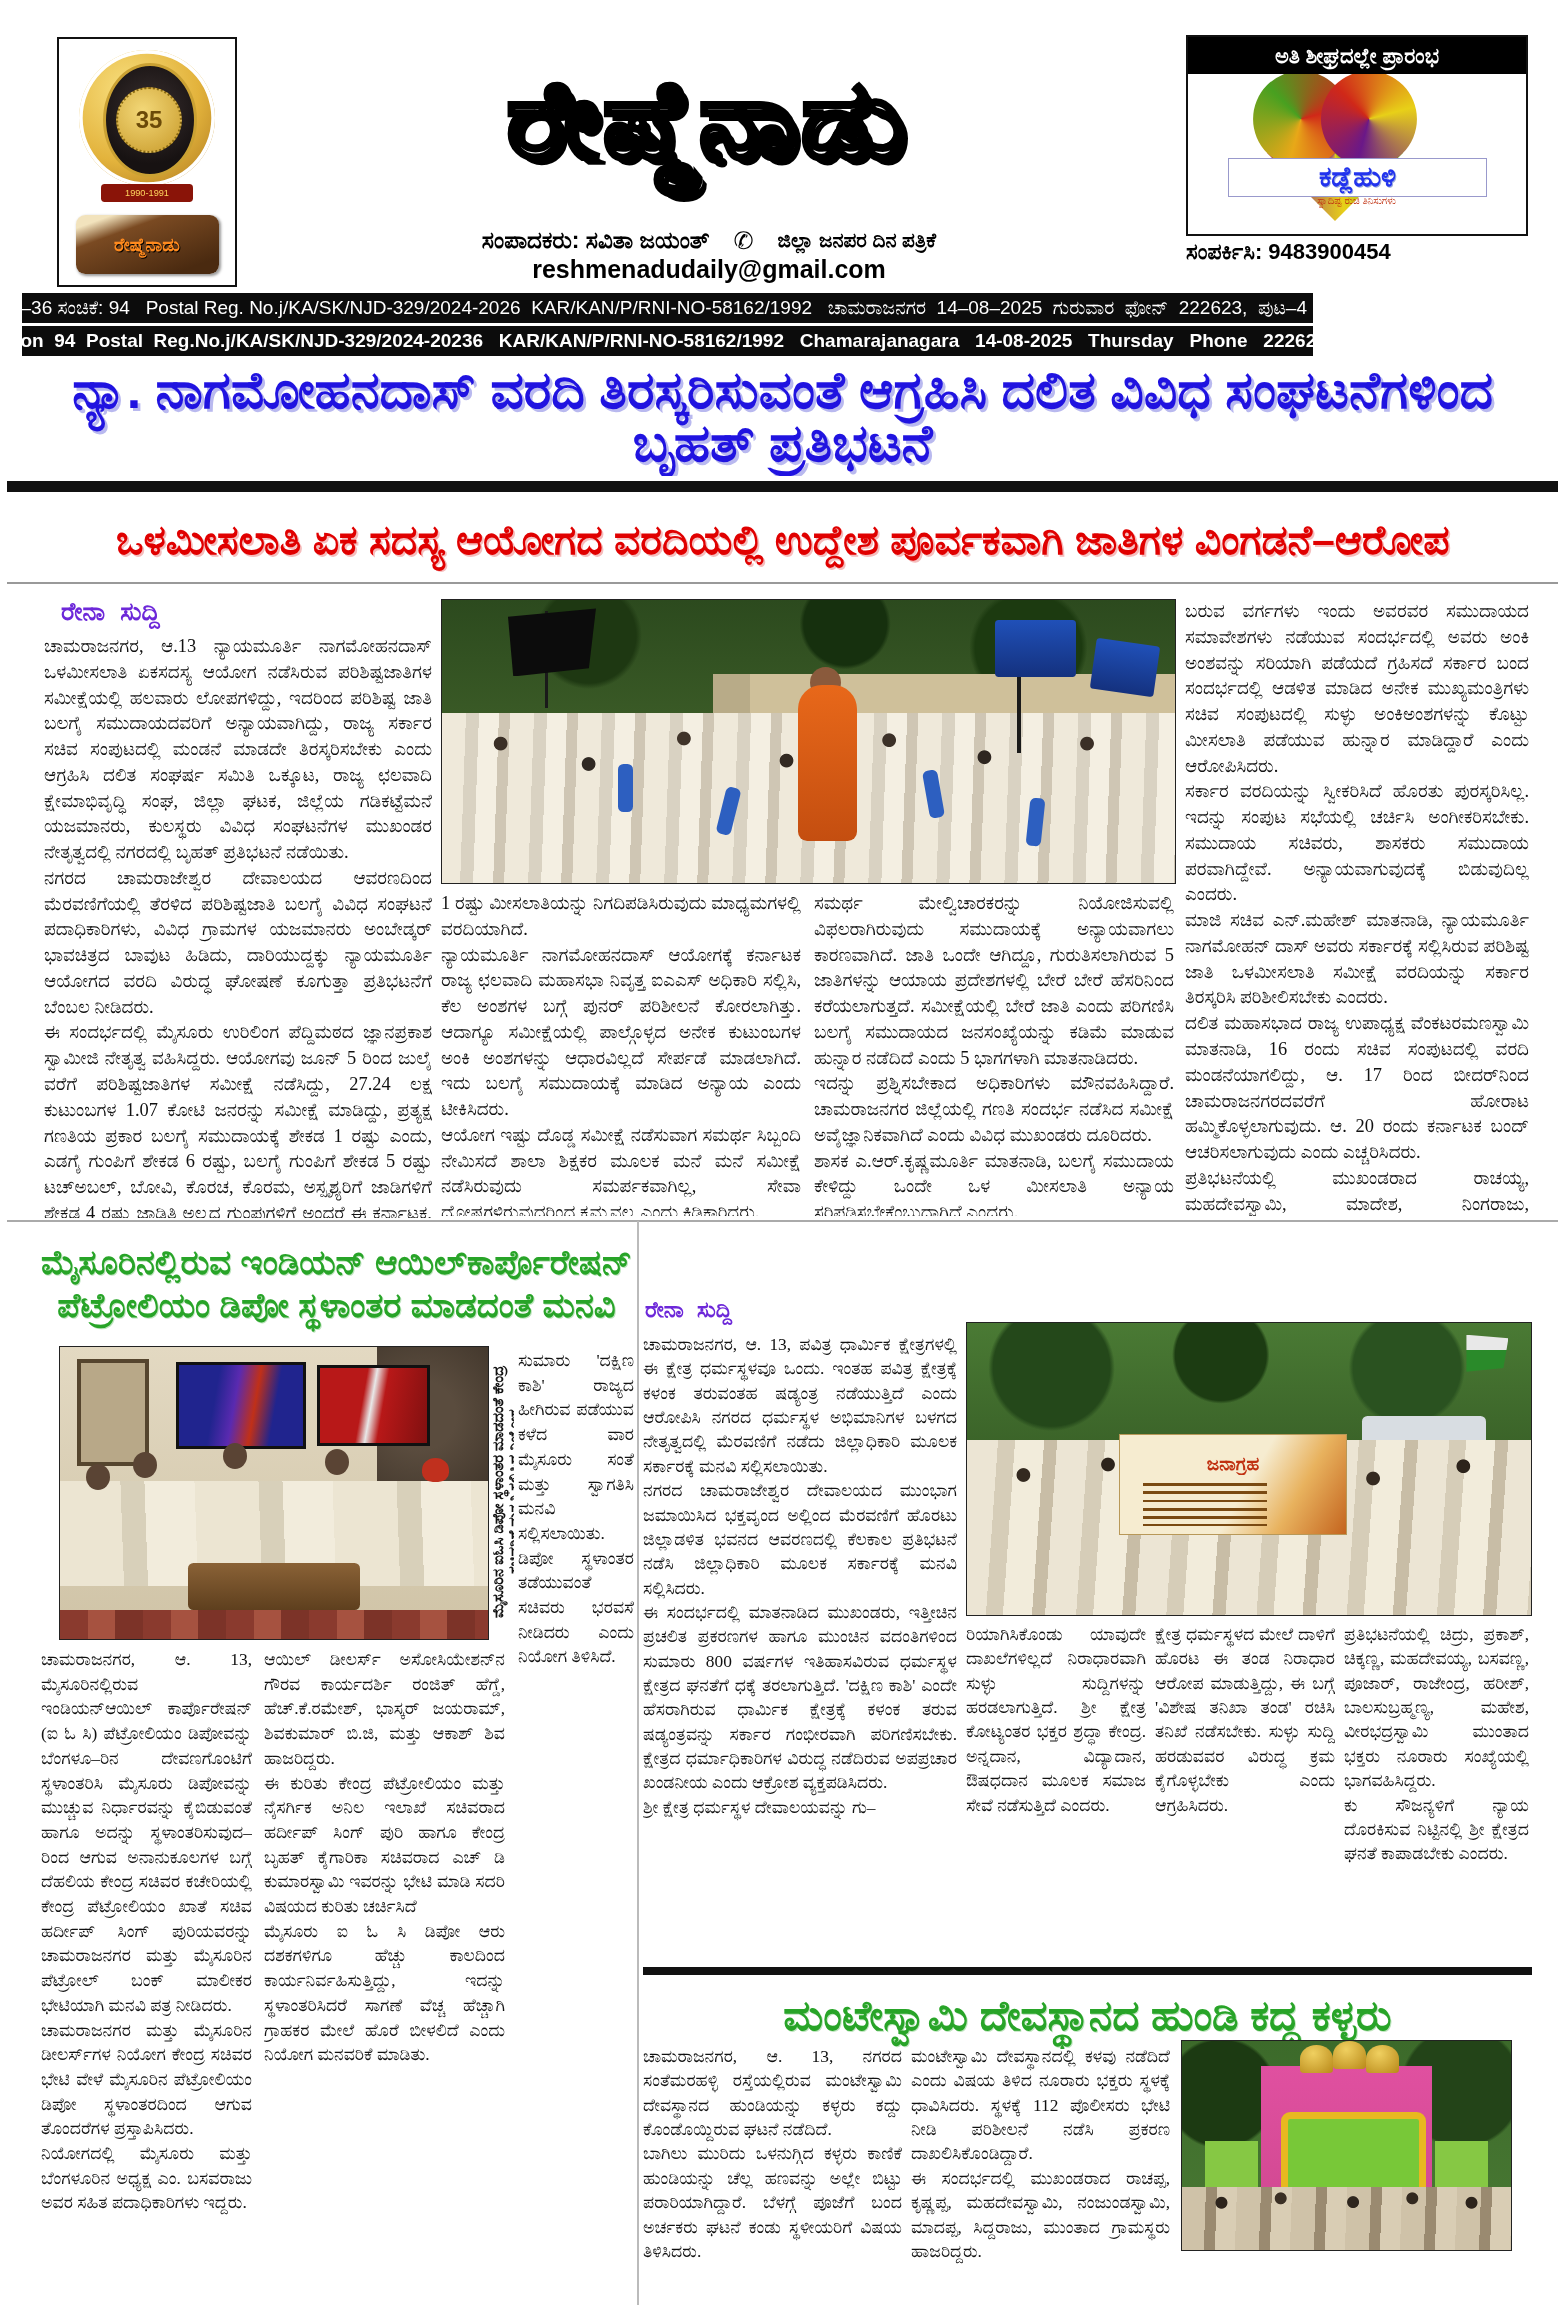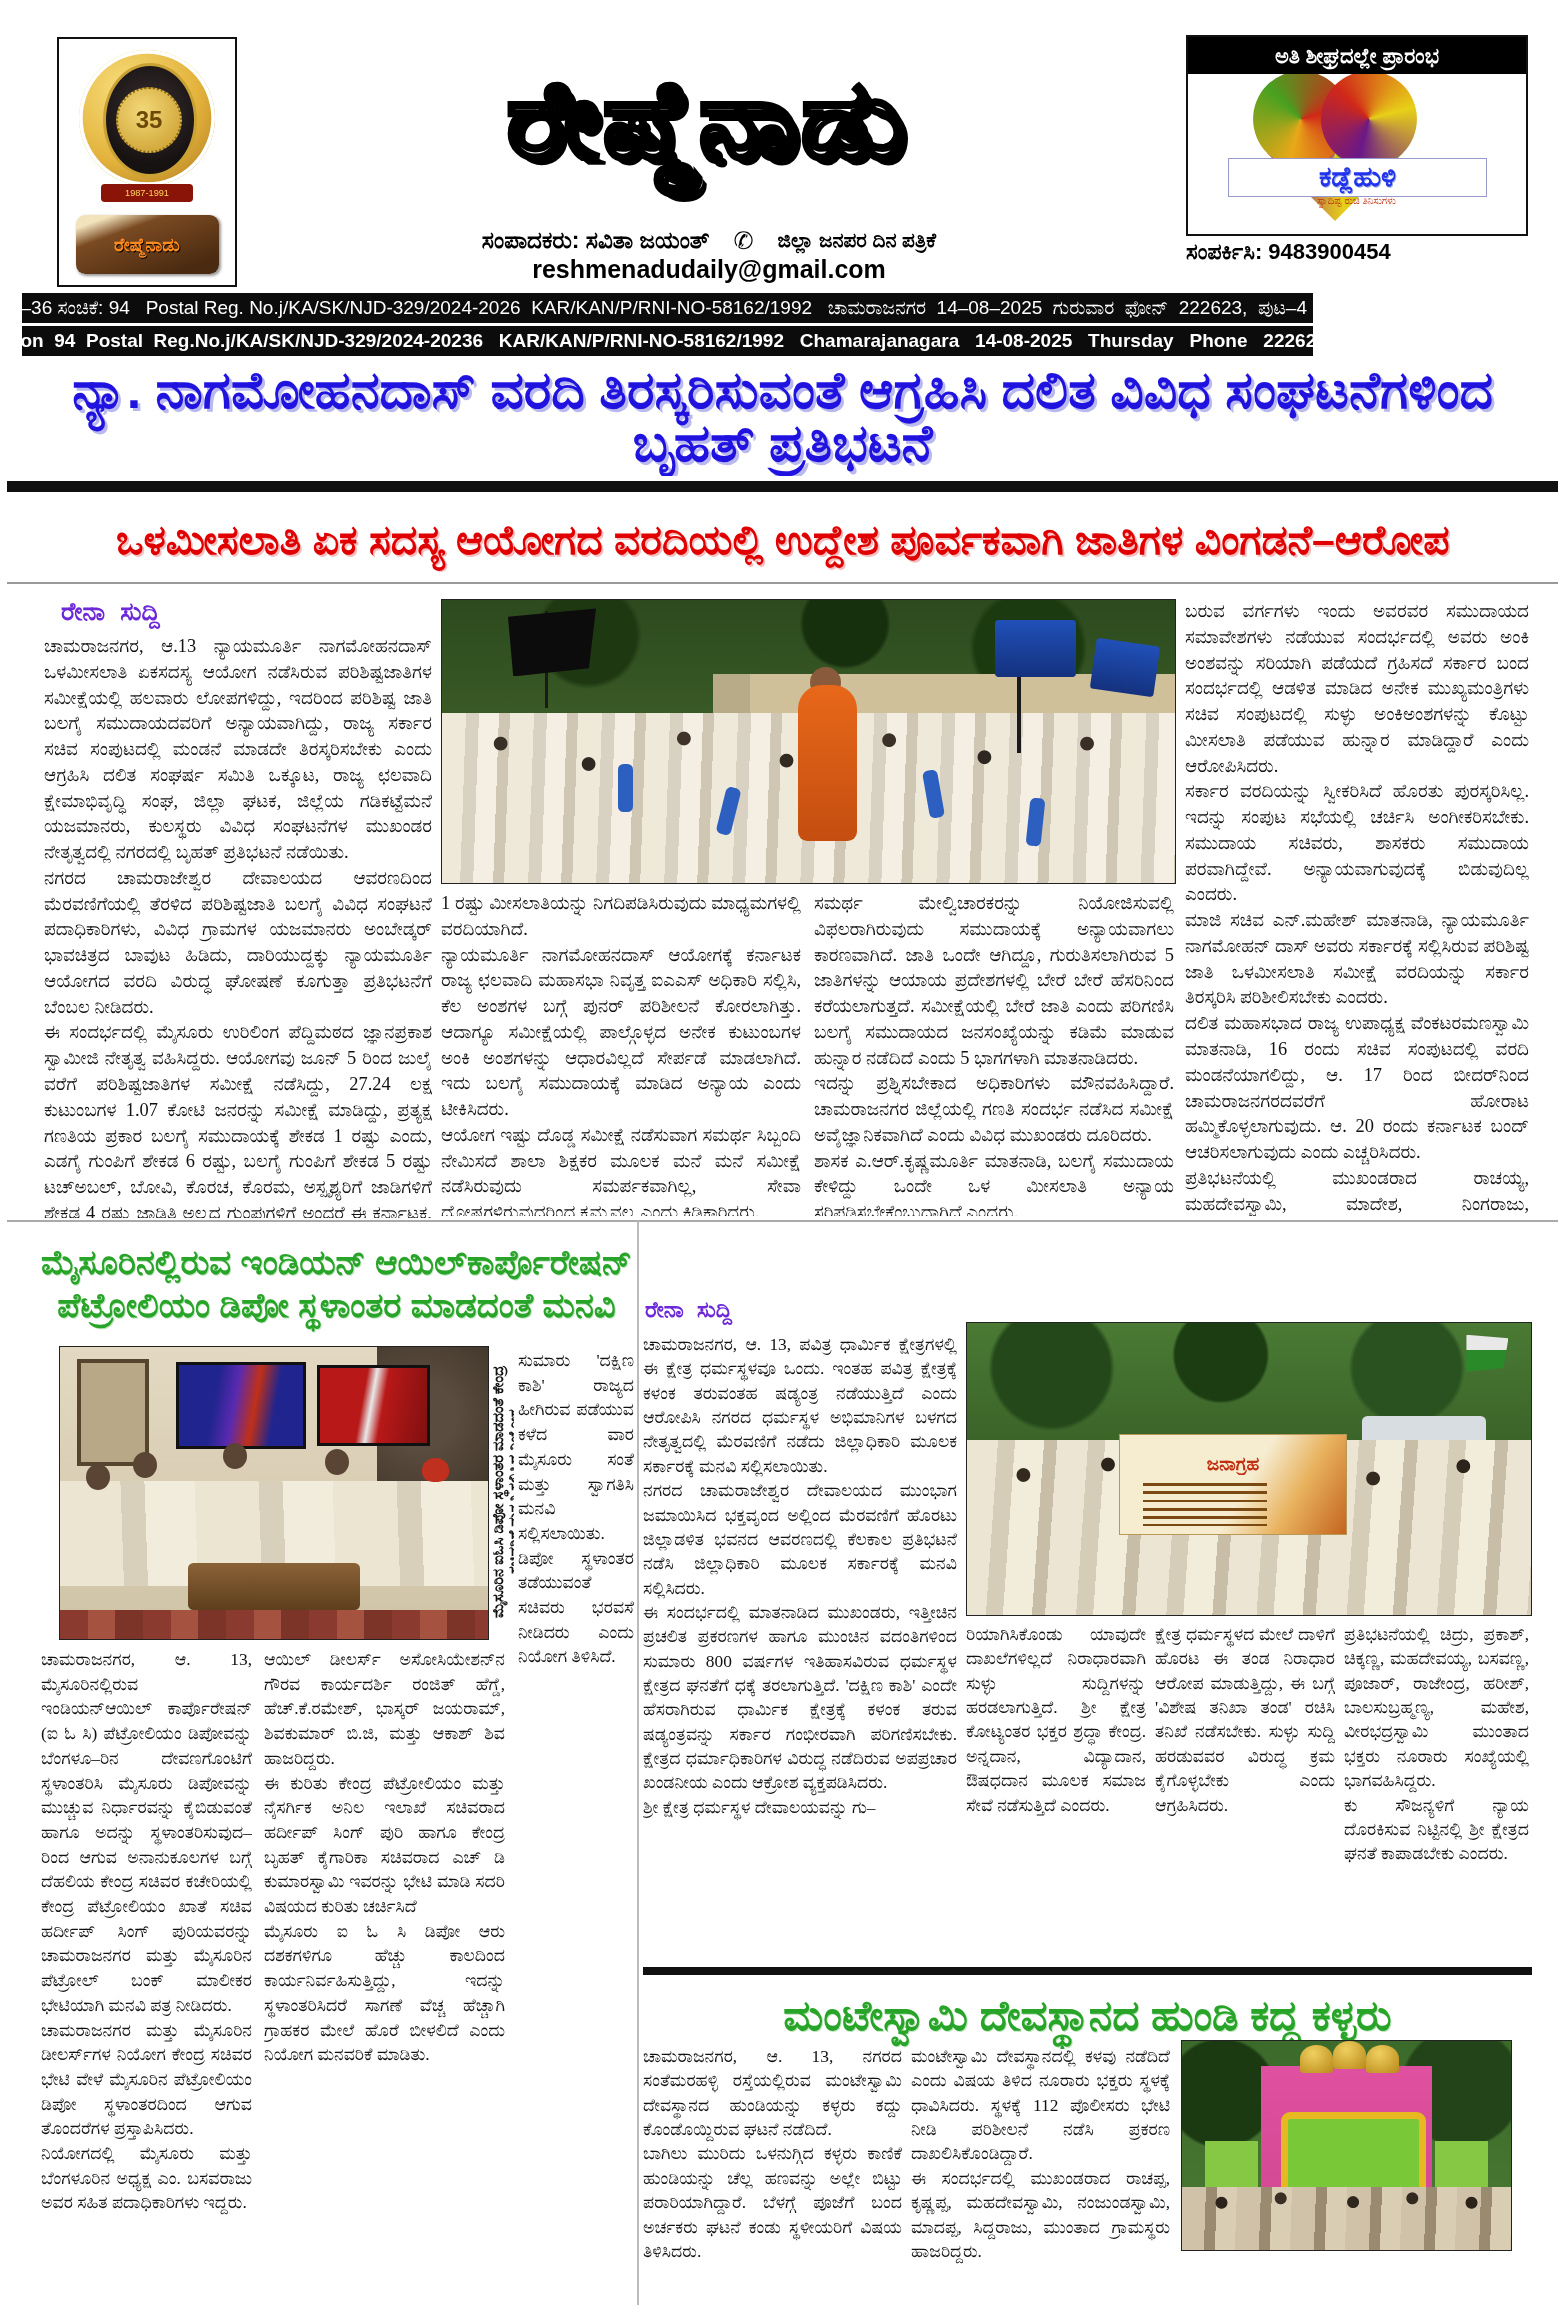--- a/index.html
+++ b/index.html
@@ -158,21 +158,21 @@
 <body>
 
 <div class="page">
 
   <div class="abs logo-box">
     <div class="emblem-ring"></div>
     <div class="emblem-dark"></div>
     <div class="emblem-seal">
       <span>35</span>
     </div>
-    <div class="emblem-ribbon">1987-1991</div>
+    <div class="emblem-ribbon">1990-1991</div>
     <div class="logo-book">
       <span>ರೇಷ್ಮೆನಾಡು</span>
     </div>
   </div>
 
   <div class="abs mast-title">ರೇಷ್ಮೆನಾಡು</div>
 
   <div class="abs editor-row">
     <span class="editor-name">ಸಂಪಾದಕರು: ಸವಿತಾ ಜಯಂತ್</span>
     <span class="phone-ico">✆</span>

